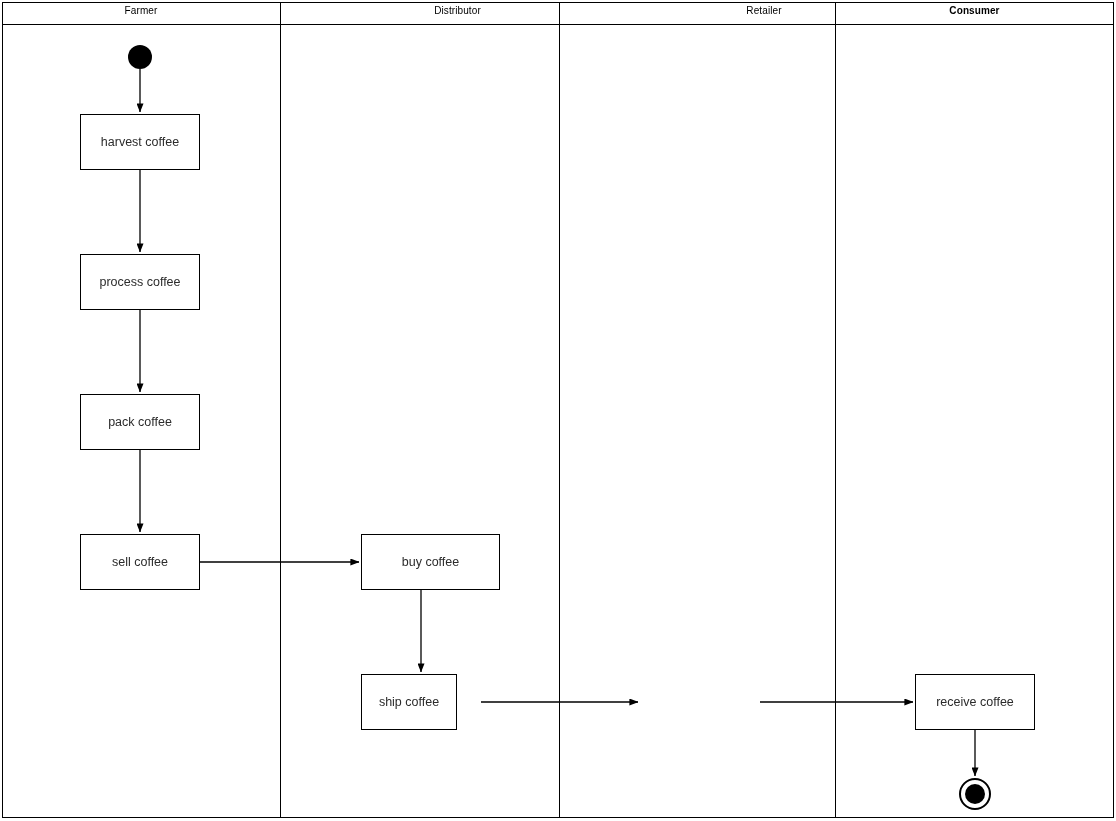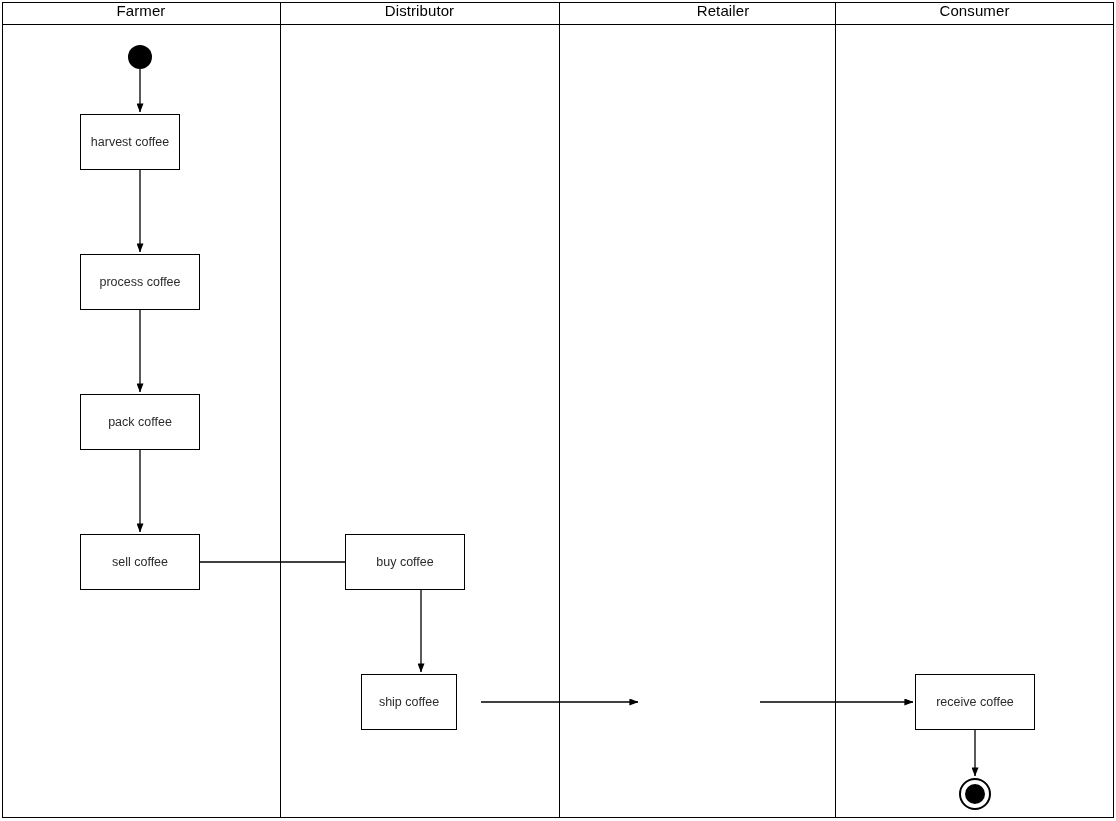--- a/index.html
+++ b/index.html
@@ -37,21 +37,21 @@
     height: 23px;
     border-bottom: 1.6px solid #000000;
     box-sizing: border-box;
   }
   .lane-title {
     position: absolute;
     top: 0;
     height: 23px;
     line-height: 22px;
     text-align: center;
-    font-size: 15px;
+    font-size: 10px;
     color: #000000;
     letter-spacing: .1px;
     white-space: nowrap;
   }
   .lane-divider {
     position: absolute;
     top: 2px;
     width: 0;
     height: 816px;
     border-left: 1.6px solid #000000;
@@ -104,23 +104,23 @@
 </style>
 </head>
 <body>
 
 <div id="canvas">
 
   <div class="pool"></div>
   <div class="lane-header-row"></div>
 
   <div class="lane-title" style="left:2px;   width:278px;">Farmer</div>
-  <div class="lane-title" style="left:280px; width:279px;">Distributor</div>
-  <div class="lane-title" style="left:549px; width:276px;padding-left:36px;">Retailer</div>
-  <div class="lane-title" style="left:835px; width:279px;">Consumer</div>
+  <div class="lane-title" style="left:280px; width:279px;padding-left:38px;">Distributor</div>
+  <div class="lane-title" style="left:590px; width:276px;padding-left:36px;">Retailer</div>
+  <div class="lane-title" style="left:835px; width:279px;font-weight:bold;">Consumer</div>
 
   <div class="lane-divider" style="left:280px;"></div>
   <div class="lane-divider" style="left:559px;"></div>
   <div class="lane-divider" style="left:835px;"></div>
 
   <svg class="edge-svg">
     <defs>
       <marker id="arrowhead" markerWidth="9" markerHeight="7" refX="8.6" refY="3.5" orient="auto" markerUnits="userSpaceOnUse">
         <path d="M 0 0 L 9 3.5 L 0 7 z" fill="#000000"></path>
       </marker>
@@ -149,25 +149,25 @@
     <g>
         <path class="edge-line" d="M 760 702 L 913 702" marker-end="url(#arrowhead)"></path>
       </g>
     <g>
         <path class="edge-line" d="M 975 730 L 975 776" marker-end="url(#arrowhead)"></path>
       </g>
   </svg>
 
   <div class="initial-node" style="left:128px; top:45px; width:24px; height:24px;"></div>
 
-  <div class="node" style="left:80px;  top:114px; width:100px; height:56px;">harvest coffee</div>
+  <div class="node" style="left:80px;  top:114px; width:120px; height:56px;">harvest coffee</div>
   <div class="node" style="left:80px;  top:254px; width:120px; height:56px;">process coffee</div>
   <div class="node" style="left:80px;  top:394px; width:120px; height:56px;">pack coffee</div>
   <div class="node" style="left:80px;  top:534px; width:120px; height:56px;">sell coffee</div>
-  <div class="node" style="left:345px; top:534px; width:120px; height:56px;">buy coffee</div>
+  <div class="node" style="left:361px; top:534px; width:139px; height:56px;">buy coffee</div>
   <div class="node" style="left:361px; top:674px; width:96px; height:56px;">ship coffee</div>
   <div class="node" style="left:915px; top:674px; width:120px; height:56px;">receive coffee</div>
 
   <div class="final-node-outer" style="left:959px; top:778px; width:32px; height:32px;">
     <div class="final-node-inner" style="left:4px; top:4px; width:20px; height:20px;"></div>
   </div>
 
 </div>
 
 </body></html>

